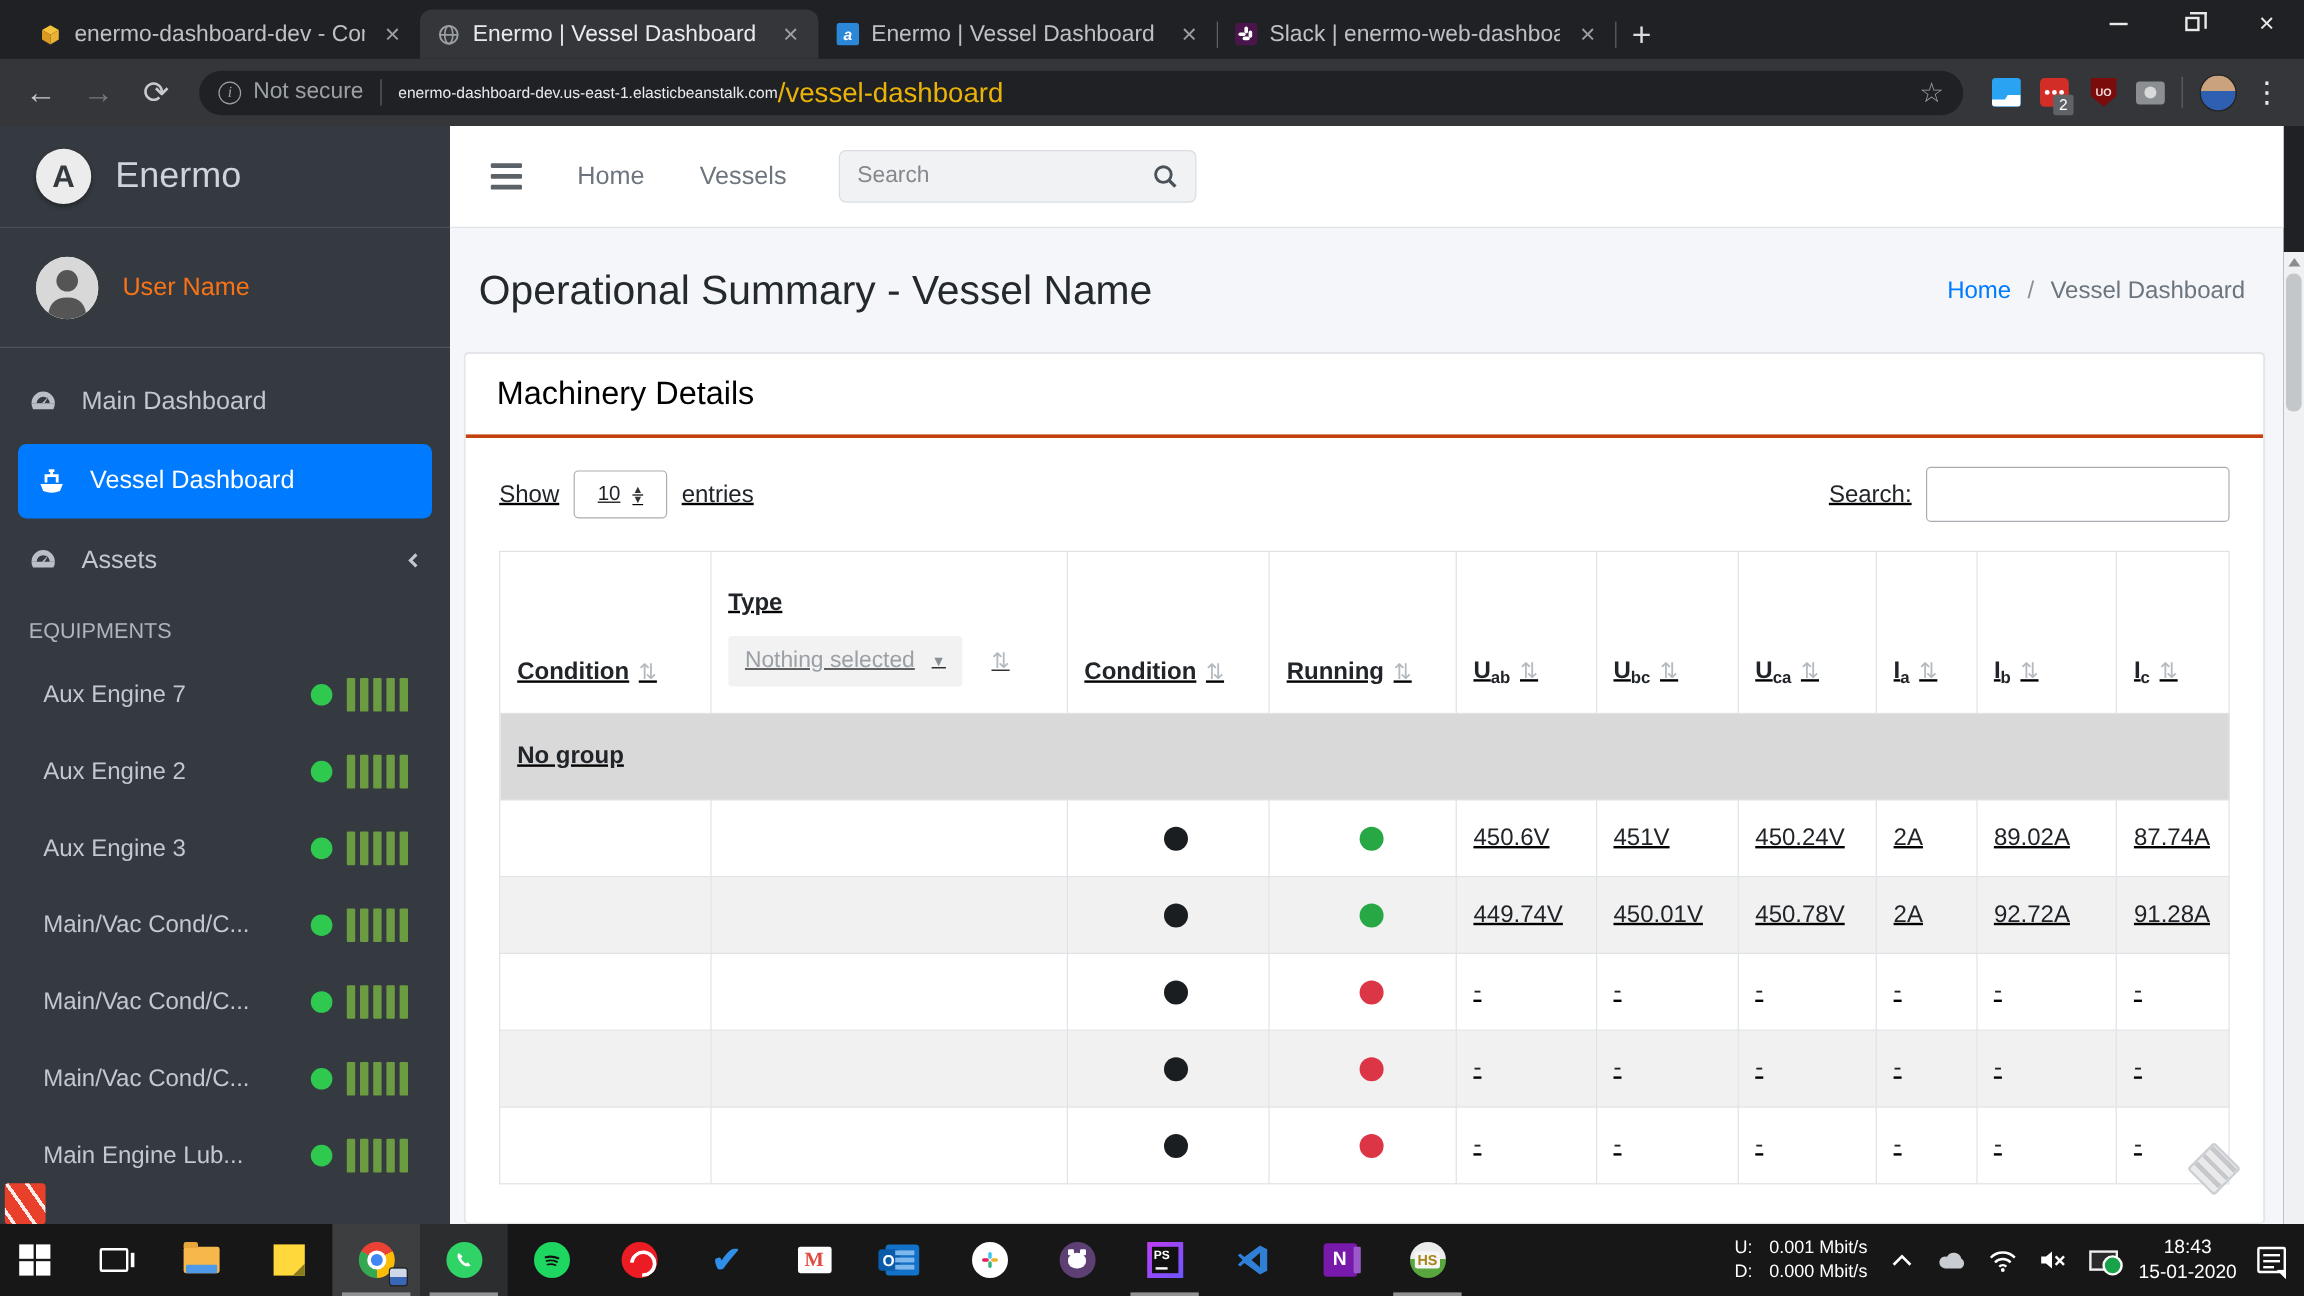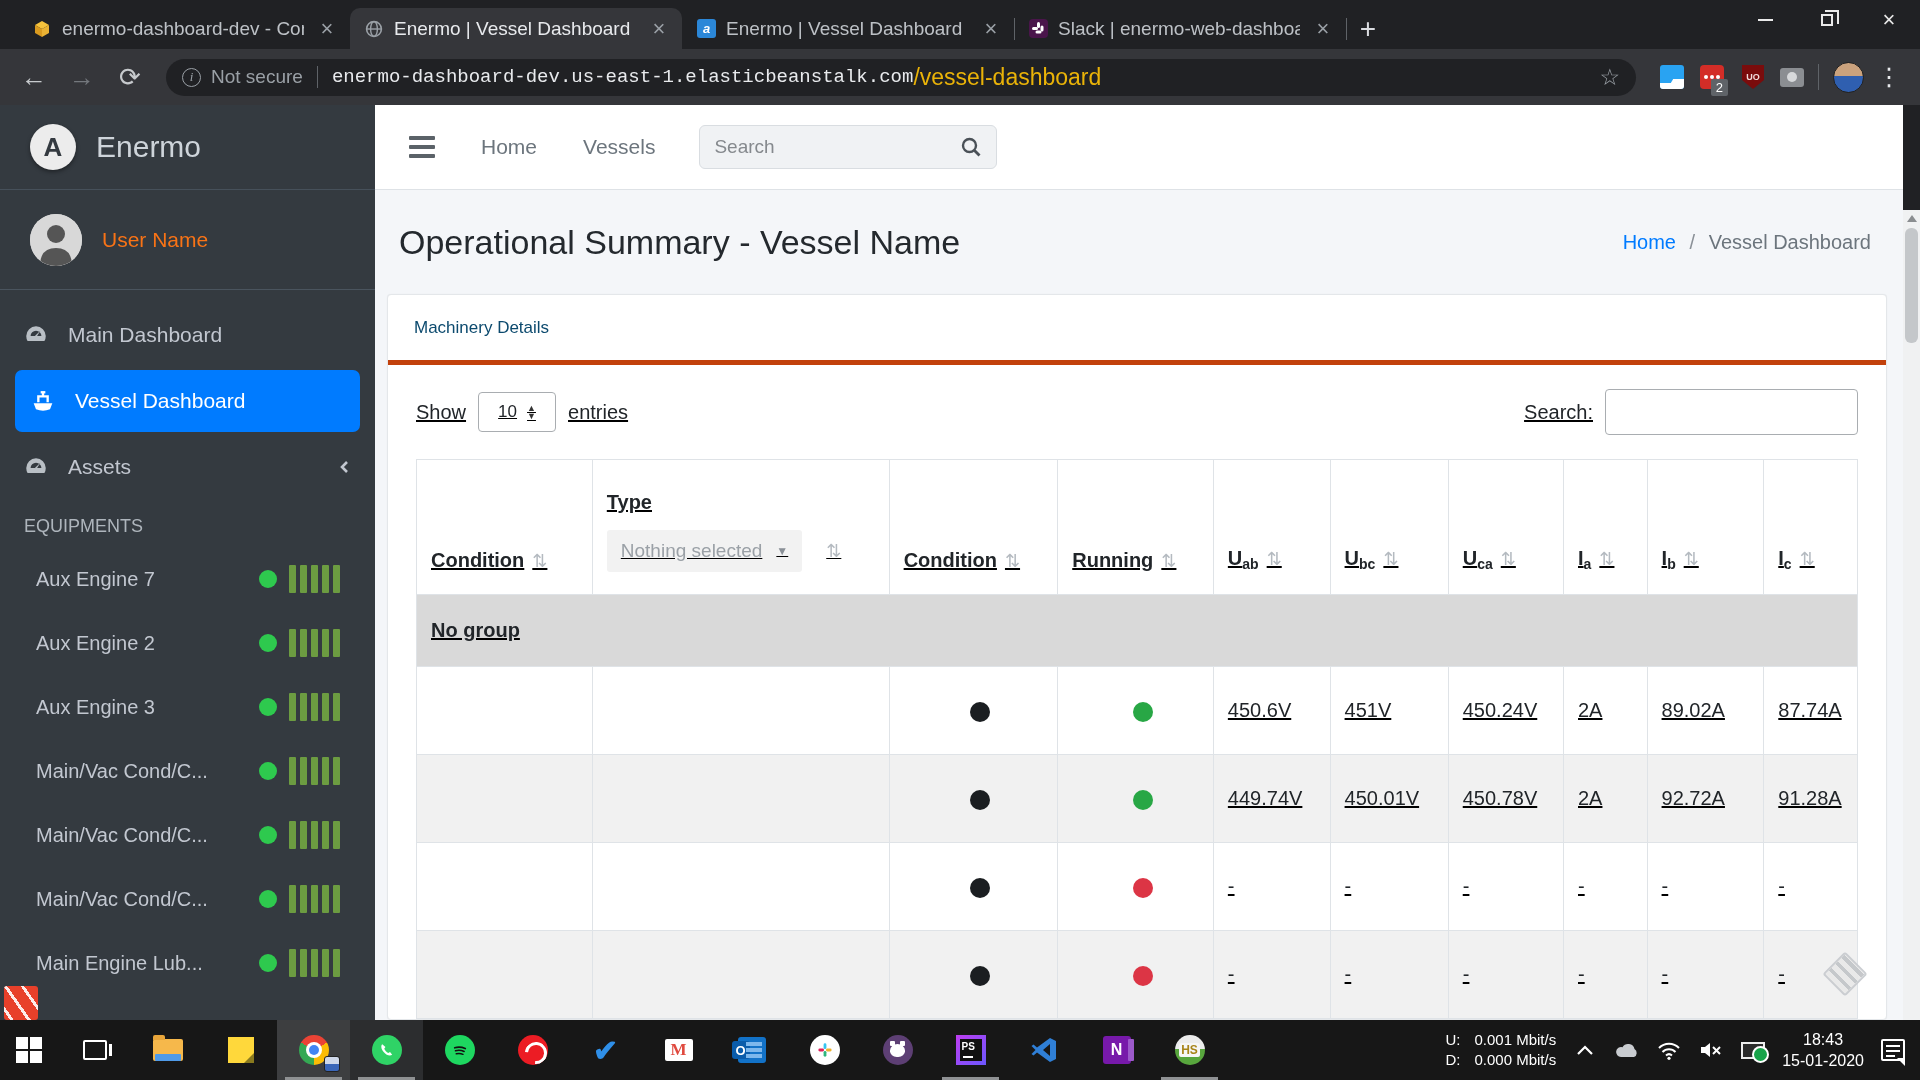--- a/index.html
+++ b/index.html
@@ -21,21 +21,21 @@
   .winbtn .box2::before { content:""; position:absolute; left:2px; top:-6px; width:12px; height:12px; border:2px solid #eaeaea; border-bottom:none; border-left:none; }
 
   
   .toolbar { position:absolute; top:49px; left:0; width:1920px; height:56px; background:#35363a; display:flex; align-items:center; padding:0 14px; gap:8px; }
   .navbtn { width:40px; height:40px; display:flex; align-items:center; justify-content:center; color:#c7cacd; font-size:26px; }
   .navbtn.dim { color:#74787d; }
   .urlpill { flex:1; height:37px; background:#202124; border-radius:19px; display:flex; align-items:center; padding:0 16px; margin:0 8px; }
   .info-ic { width:19px; height:19px; border:1.6px solid #9aa0a6; border-radius:50%; color:#9aa0a6; font-size:13px; display:flex; align-items:center; justify-content:center; font-family:"Liberation Serif",serif; font-style:italic; }
   .notsecure { color:#9aa0a6; font-size:19px; margin:0 14px 0 10px; }
   .pill-div { width:1px; height:22px; background:#5f6368; margin-right:14px; }
-  .url-host { color:#e8eaed; font-size:19px;font-family:Liberation Mono, monospace; }
+  .url-host { color:#e8eaed; font-size:13px; }
   .url-path { color:#eab308; font-size:23px; }
   .star { margin-left:auto; color:#9aa0a6; font-size:23px; }
   .ext { width:32px; height:32px; display:flex; align-items:center; justify-content:flex-end; position:relative; }
   .ext-wallet { width:24px; height:24px; background:#29a3f2; border-radius:3px; position:relative; overflow:hidden; }
   .ext-wallet::after { content:""; position:absolute; left:0; bottom:0; width:100%; height:10px; background:#fff; clip-path:polygon(0 40%, 45% 40%, 55% 0, 100% 0, 100% 100%, 0 100%); }
   .ext-lp { width:24px; height:24px; background:#d32d27; border-radius:4px; display:flex; align-items:center; justify-content:center; gap:2px; }
   .ext-lp i { width:4px; height:4px; background:#fff; border-radius:50%; }
   .ext-badge { position:absolute; right:-4px; bottom:-3px; background:#5f6368; color:#fff; font-size:13px; padding:1px 5px; border-radius:2px; }
   .ext-ub { width:22px; height:24px; background:#7a0c0c; clip-path:polygon(0 0,100% 0,100% 62%,50% 100%,0 62%); color:#f2dcdc; font-size:9px; font-weight:bold; display:flex; align-items:center; justify-content:center; }
   .ext-cam { width:24px; height:19px; background:#8b8e92; border-radius:3px; position:relative; }
@@ -78,41 +78,41 @@
   .nav-search input::placeholder { color:#85898d; }
 
   .heading { height:104px; display:flex; align-items:center; justify-content:space-between; padding:0 32px 0 24px; }
   .page-title { font-size:34px; font-weight:400; color:#24292e; }
   .crumbs { font-size:20px; }
   .crumbs .home { color:#007bff; }
   .crumbs .sep { color:#8a9097; margin:0 8px; }
   .crumbs .cur { color:#6c757d; }
 
   .card { margin:0 16px 0 12px; background:#fff; border:1px solid #e4e7ea; border-radius:4px; height:726px; overflow:hidden; box-shadow:0 0 1px rgba(0,0,0,.08); }
-  .card-header { height:70px; display:flex; align-items:center; padding:0 26px; border-bottom:5px solid #c2410c; font-size:17px; color:#0c4a6e; }
+  .card-header { height:70px; display:flex; align-items:center; padding:0 26px; border-bottom:3px solid #c2410c; font-size:27px; color:#000000; }
   .card-body { padding:24px 28px 0 28px;text-decoration:underline; }
   .controls { display:flex; align-items:center; justify-content:space-between; margin-bottom:24px; }
   .show-group { display:flex; align-items:center; gap:12px; font-size:20px; color:#212529; }
   .pagesize { width:78px; height:40px; border:1px solid #a9adb1; border-radius:4px; display:flex; align-items:center; justify-content:center; gap:10px; font-size:17px; color:#212529; background:#fff; }
   .pagesize .updown { display:flex; flex-direction:column; font-size:9px; line-height:8px; color:#333; }
   .search-group { display:flex; align-items:center; gap:12px; font-size:20px; color:#212529; }
   .search-group input { width:253px; height:46px; border:1px solid #a9adb1; border-radius:4px; font-size:19px; padding:0 10px; outline:none; font-family:inherit; }
 
   table.machinery { width:100%; border-collapse:collapse; table-layout:fixed; }
   .machinery th, .machinery td { border:1px solid #dfe3e7; }
   .machinery th { height:135px; vertical-align:bottom; text-align:left; padding:0 10px 22px 14px; font-size:20px; color:#212529; font-weight:bold; background:#fff; }
   .sort { color:#b4bac0; font-weight:normal; font-size:18px; margin-left:8px; }
   th .subh { font-size:14px; vertical-align:-4px; }
   .type-th { display:flex; flex-direction:column; gap:16px; }
   .type-lbl { font-weight:bold; }
   .type-row { display:flex; align-items:center; gap:16px; }
   .type-btn { background:#f2f2f2; border:none; border-radius:3px; color:#9aa0a6; font-size:19px; padding:10px 14px; display:flex; align-items:center; gap:14px; font-family:inherit; }
   .type-btn .caret { font-size:12px; color:#8a9097; }
   tr.group-row td { background:#d9d9d9; font-weight:bold; font-size:20px; color:#212529; height:72px; padding:0 14px; border-left:1px solid #dfe3e7; border-right:1px solid #dfe3e7; }
-  tr.data-row td { height:88px; font-size:20px; color:#212529; padding:0 0 0 14px; background:#fff; }
+  tr.data-row td { height:64px; font-size:20px; color:#212529; padding:0 0 0 14px; background:#fff; }
   tr.data-row.alt td { background:#f1f1f1; }
   td.dotcell { text-align:center; padding:0; }
   .dot { display:inline-block; width:20px; height:20px; border-radius:50%; background:#1b1e21; vertical-align:middle; }
   .dot[data-state="black"] { background:#1b1e21; }
   .dot[data-state="green"] { background:#28a745; }
   .dot[data-state="red"]   { background:#dc3545; }
 
   
   .watermark { position:absolute; left:1823px; top:952px; width:46px; height:46px; }
   .watermark .dia { position:absolute; left:6px; top:6px; width:32px; height:32px; transform:rotate(45deg); background:repeating-linear-gradient(0deg,#e9e9e9 0 5px,#c3c6c9 5px 9px); border:2px solid #c9ccd0; border-radius:3px; opacity:.95; }

